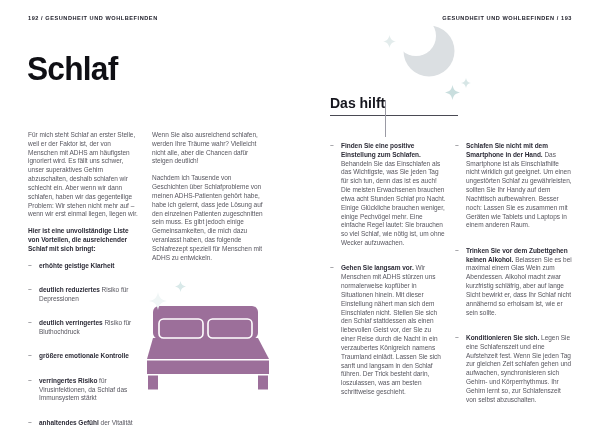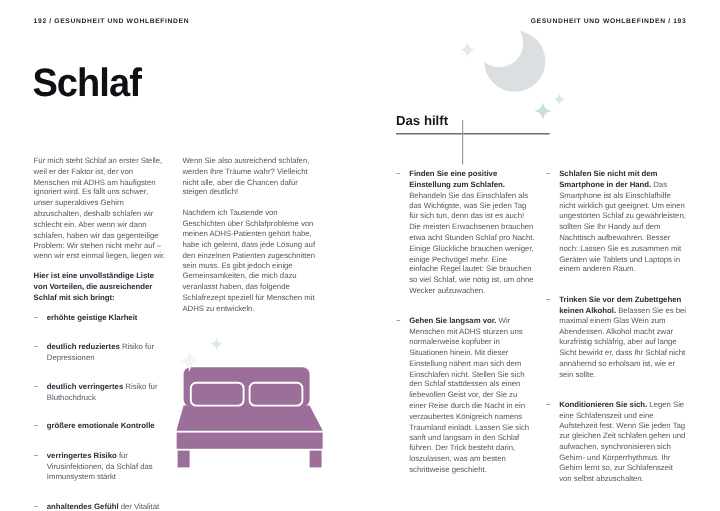--- a/index.html
+++ b/index.html
@@ -17,21 +17,21 @@
   #r-col1{left:330px;top:142px;width:116px;}
   #r-col2{left:455px;top:142px;width:117px;}
   .col p{margin:0 0 8px 0;}
   .bold-intro{font-weight:bold;color:#2d2c38;}
   b{color:#2d2c38;}
   .tip{display:flex;margin-bottom:8.5px;}
   .benefit{margin-bottom:7.5px;}
   .marker{flex:none;width:11px;color:#57565f;}
   .tip-text{margin:0;flex:1;}
   .section-heading{position:absolute;left:330px;top:94px;width:128px;margin:0;
-                   font-size:11px;line-height:1.3;font-weight:bold;color:#16161e;
+                   font-size:14px;line-height:1.3;font-weight:bold;color:#16161e;
                    padding-bottom:3px;border-bottom:1px solid #4a4a54;}
   .heading-tick{position:absolute;left:385px;top:100px;width:1px;height:37px;background:#9a9aa4;}
   .illus{position:absolute;}
   #moon{left:398px;top:20px;}
   #bed{left:147px;top:299px;}
   #sp-r1{left:383px;top:35px;}
   #sp-r2{left:445px;top:85px;}
   #sp-r3{left:461px;top:78px;}
   #sp-l1{left:149px;top:292px;}
   #sp-l2{left:175px;top:281px;}

